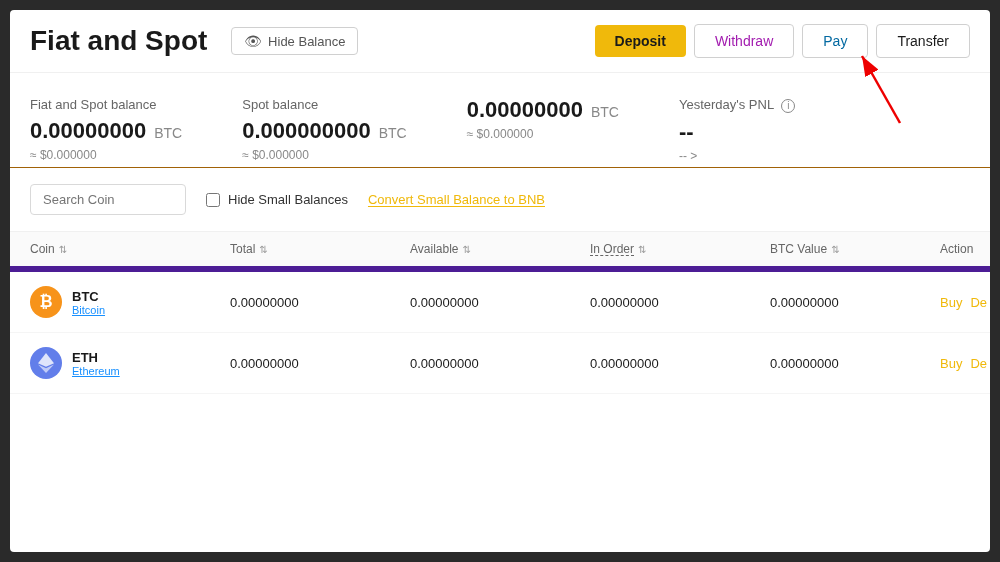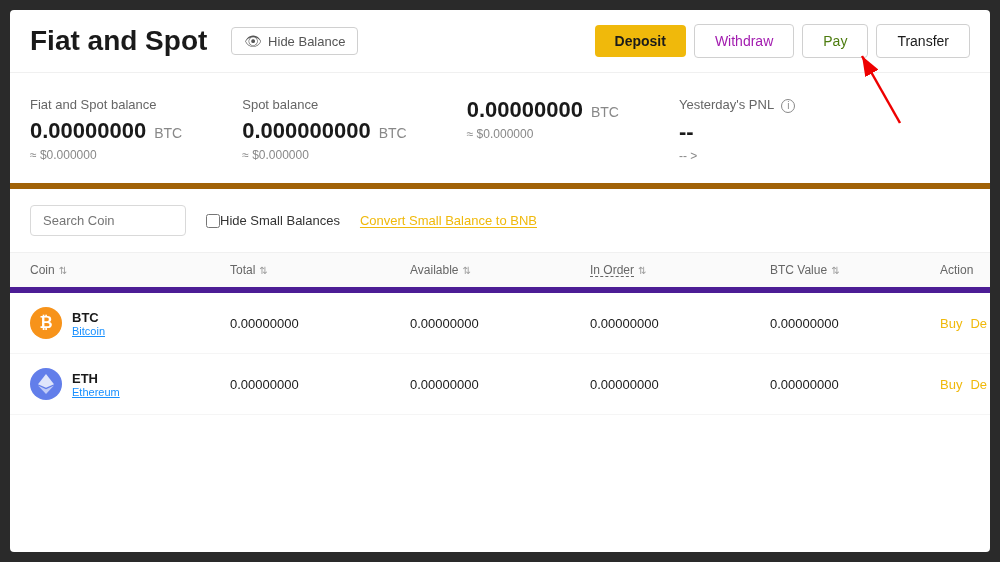--- a/index.html
+++ b/index.html
@@ -74,38 +74,38 @@
       color: #a21caf;
     }
     .btn-pay {
       background: #fff;
       border: 1px solid #d0d0d0;
       border-radius: 4px;
       padding: 8px 20px;
       font-size: 14px;
       font-weight: 500;
       cursor: pointer;
-      color: #4d7c0f;
+      color: #0369a1;
     }
     .btn-transfer {
       background: #fff;
       border: 1px solid #d0d0d0;
       border-radius: 4px;
       padding: 8px 20px;
       font-size: 14px;
       font-weight: 500;
       cursor: pointer;
       color: #1a1a1a;
     }
     
     .balance-section {
       display: flex;
-      padding: 24px 20px 20px 20px;
+      padding: 24px 20px 4px 20px;
       gap: 60px;
-      border-bottom: 6px solid #a16207;
+      border-bottom: 1px solid #a16207;
       background: #fff;
     }
     .balance-item {}
     .balance-label {
       font-size: 13px;
       color: #666;
       margin-bottom: 6px;
     }
     .balance-value {
       font-size: 22px;
@@ -160,20 +160,21 @@
       border-radius: 4px;
       padding: 7px 12px;
       font-size: 13px;
       color: #999;
       width: 156px;
       outline: none;
     }
     .checkbox-label {
       display: flex;
       align-items: flex-end;
+      gap: 8px;
       font-size: 13px;
       color: #333;
       cursor: pointer;
     }
     .checkbox-label input[type=checkbox] {
       width: 14px;
       height: 14px;
       cursor: pointer;
     }
     .convert-link {

